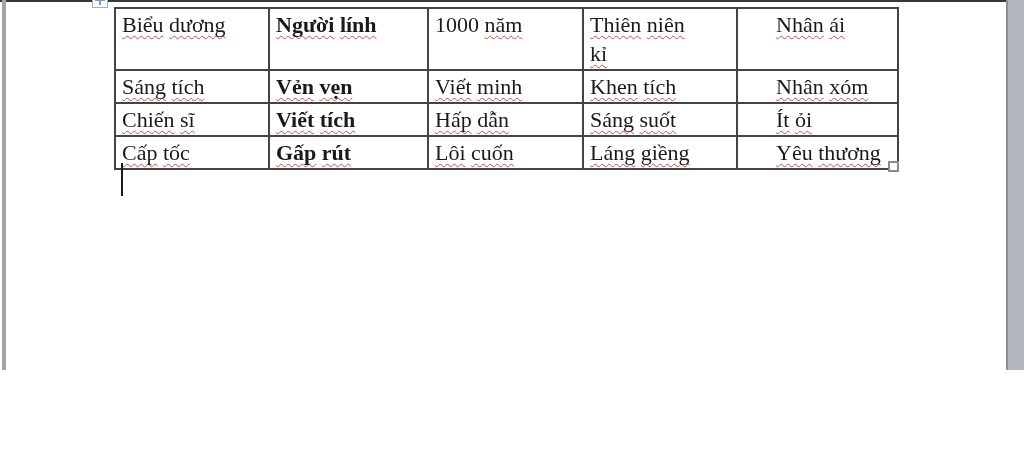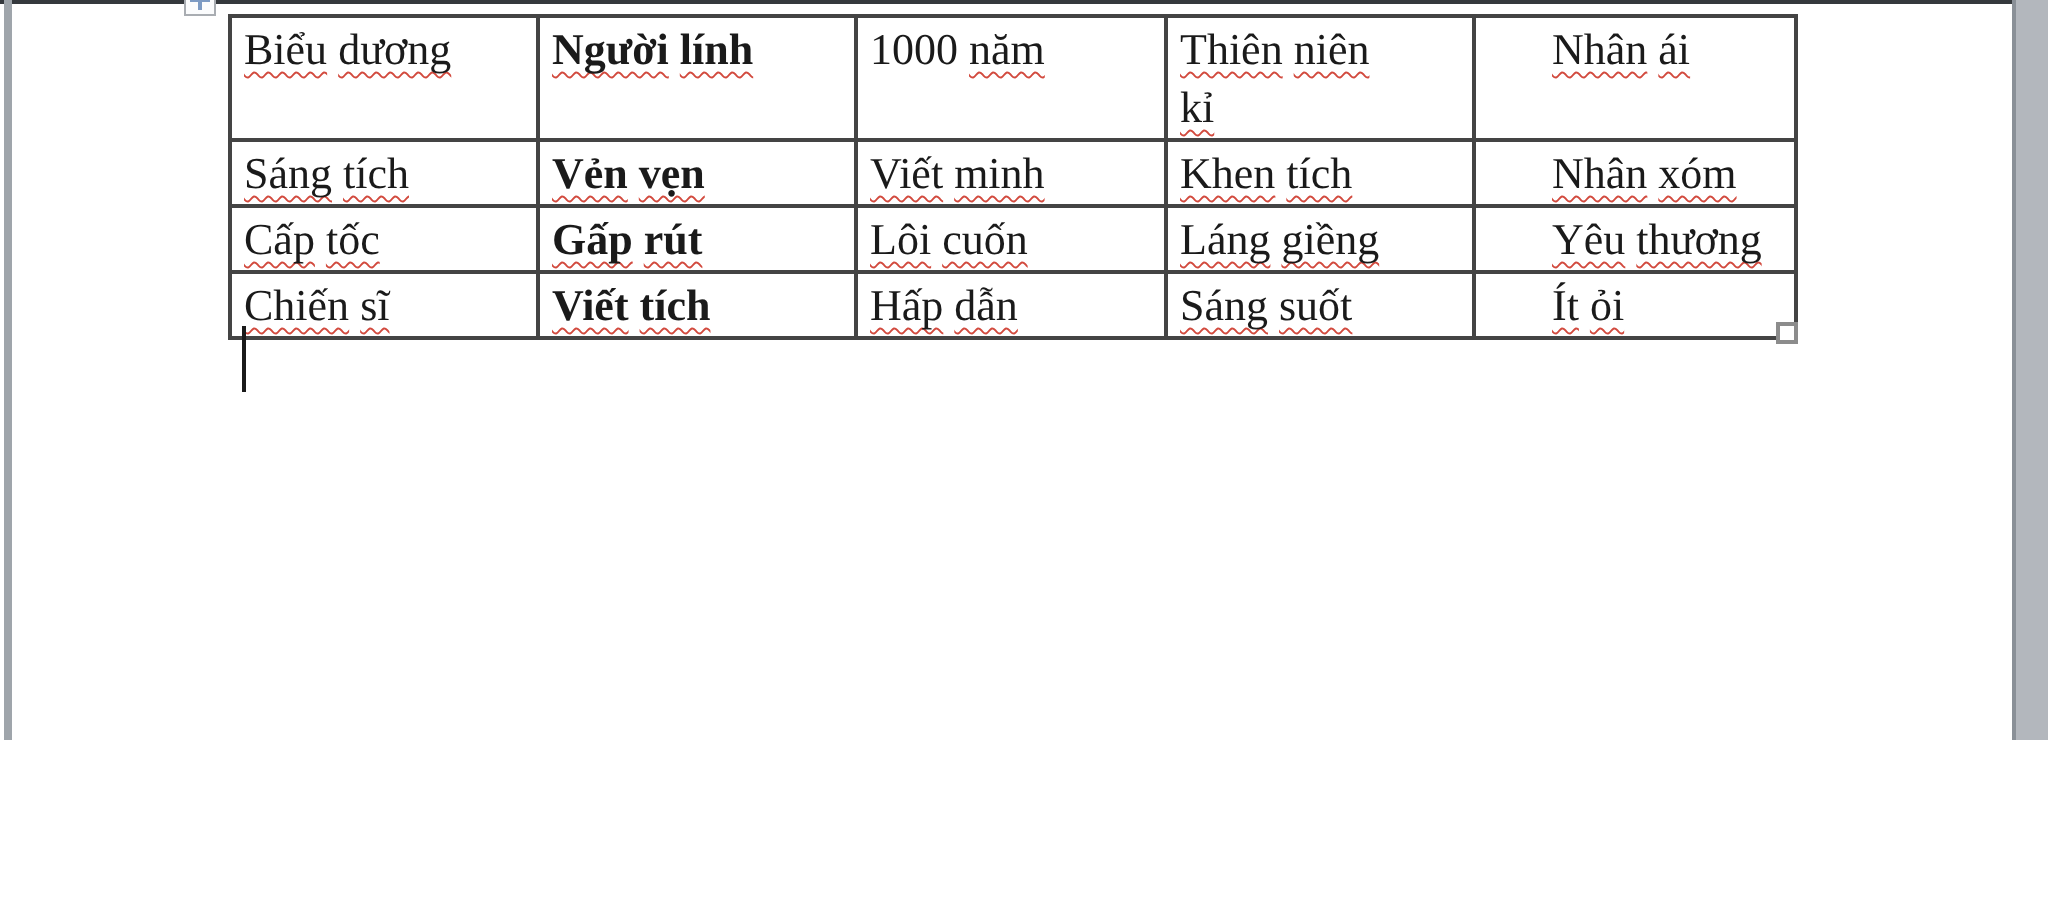--- a/index.html
+++ b/index.html
@@ -125,32 +125,32 @@
           <td><span class="misspell">Nhân</span> <span class="misspell">ái</span></td>
         </tr>
         <tr>
           <td><span class="misspell">Sáng</span> <span class="misspell">tích</span></td>
           <td><span class="misspell">Vẻn</span> <span class="misspell">vẹn</span></td>
           <td><span class="misspell">Viết</span> <span class="misspell">minh</span></td>
           <td><span class="misspell">Khen</span> <span class="misspell">tích</span></td>
           <td><span class="misspell">Nhân</span> <span class="misspell">xóm</span></td>
         </tr>
         <tr>
+          <td><span class="misspell">Chiến</span> <span class="misspell">sĩ</span></td>
+          <td><span class="misspell">Viết</span> <span class="misspell">tích</span></td>
+          <td><span class="misspell">Hấp</span> <span class="misspell">dẫn</span></td>
+          <td><span class="misspell">Sáng</span> <span class="misspell">suốt</span></td>
+          <td><span class="misspell">Ít</span> <span class="misspell">ỏi</span></td>
+        </tr>
+        <tr>
           <td><span class="misspell">Cấp</span> <span class="misspell">tốc</span></td>
           <td><span class="misspell">Gấp</span> <span class="misspell">rút</span></td>
           <td><span class="misspell">Lôi</span> <span class="misspell">cuốn</span></td>
           <td><span class="misspell">Láng</span> <span class="misspell">giềng</span></td>
           <td><span class="misspell">Yêu</span> <span class="misspell">thương</span></td>
-        </tr>
-        <tr>
-          <td><span class="misspell">Chiến</span> <span class="misspell">sĩ</span></td>
-          <td><span class="misspell">Viết</span> <span class="misspell">tích</span></td>
-          <td><span class="misspell">Hấp</span> <span class="misspell">dẫn</span></td>
-          <td><span class="misspell">Sáng</span> <span class="misspell">suốt</span></td>
-          <td><span class="misspell">Ít</span> <span class="misspell">ỏi</span></td>
         </tr>
       </tbody>
   </table>
 
   <div class="resize-handle"></div>
 
   <div class="text-cursor"></div>
 
 </div>
 

